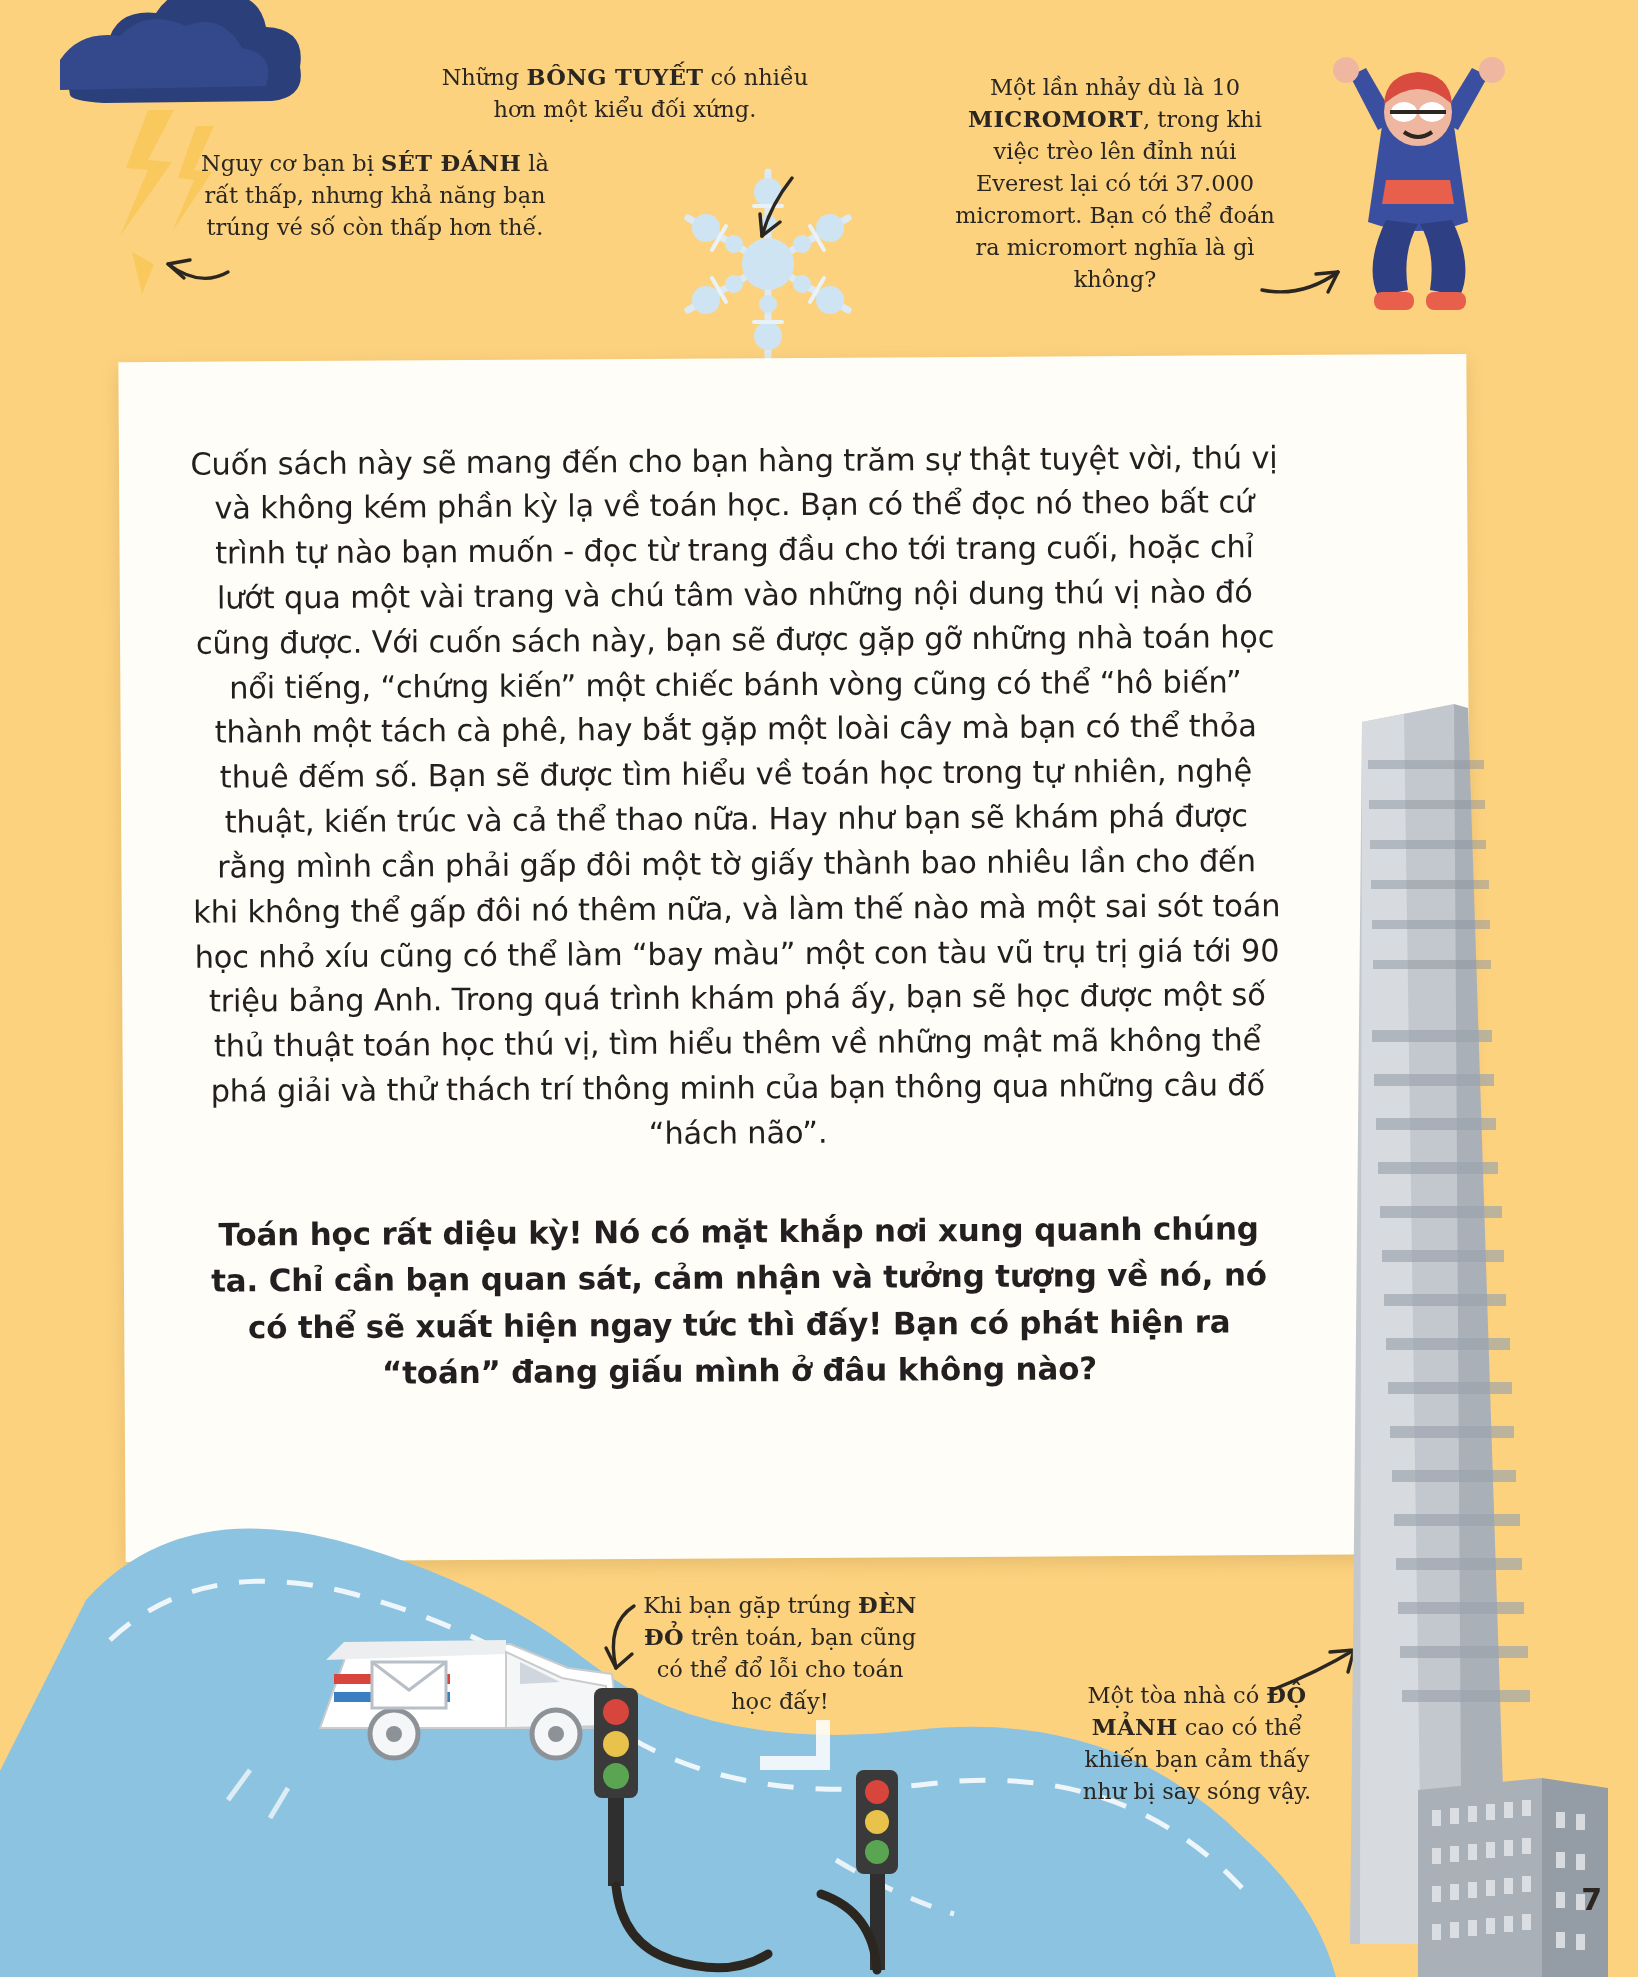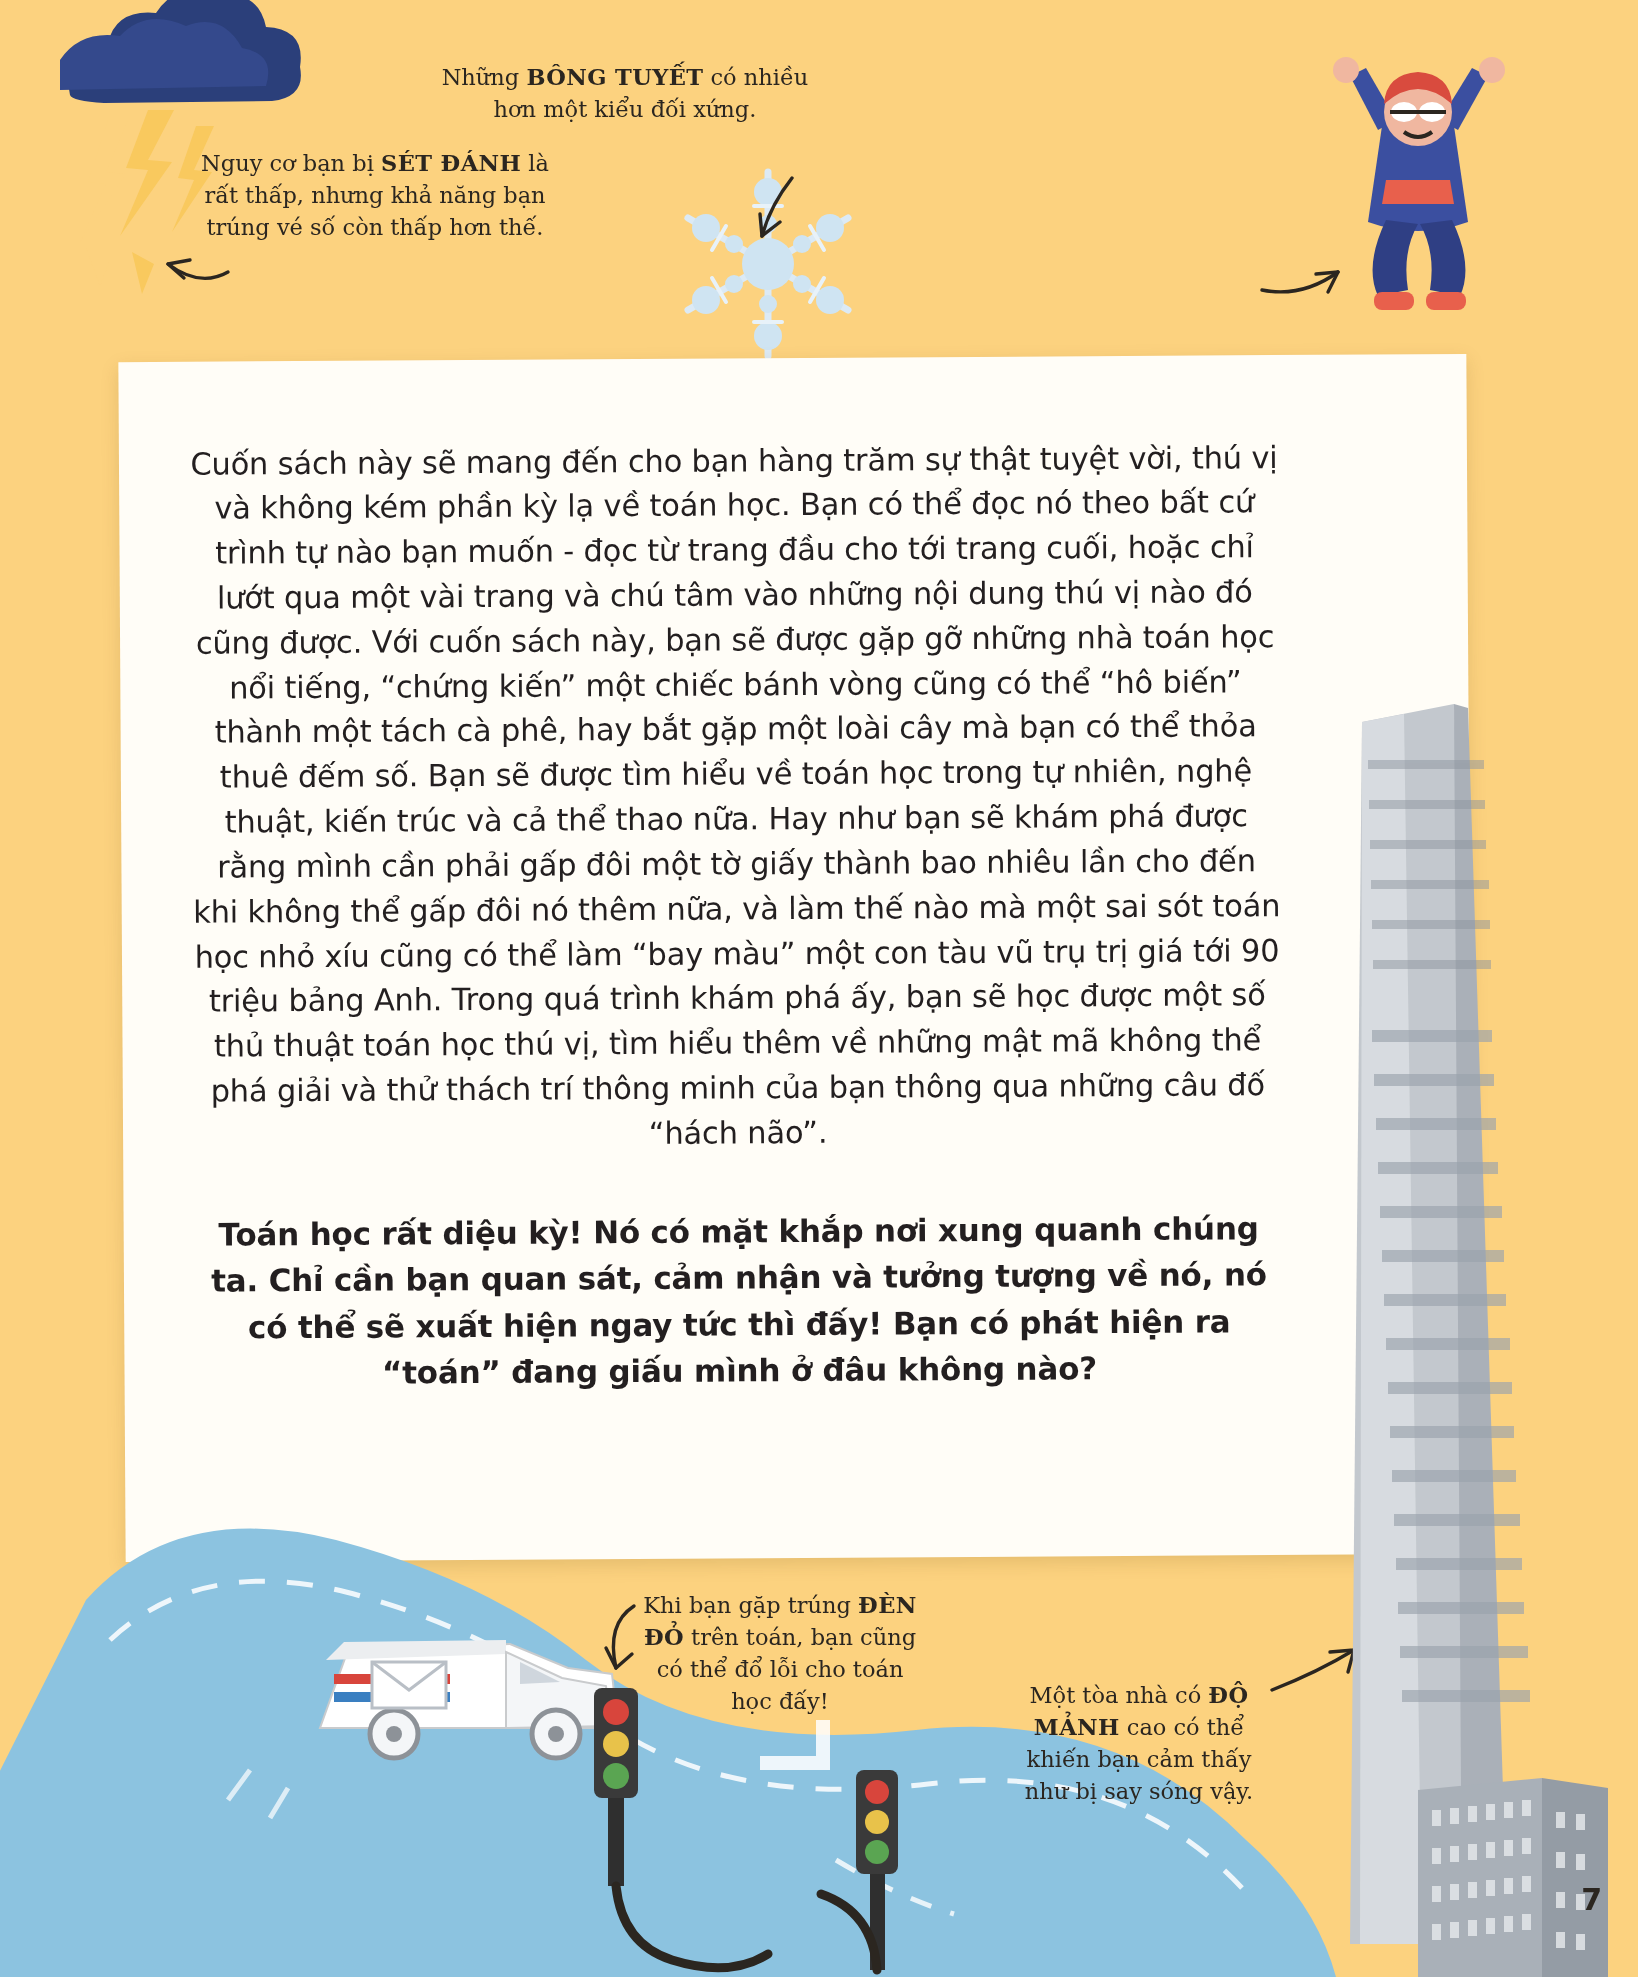--- a/index.html
+++ b/index.html
@@ -60,21 +60,21 @@
     font-size: 22.5px;
     line-height: 1.42;
     text-align: center;
   }
   .note b { font-weight: bold; letter-spacing: 0.4px; }
 
   .note-snow  { left: 430px; top: 62px;  width: 390px; }
   .note-light { left: 200px; top: 148px; width: 350px; }
   .note-micro { left: 950px; top: 72px;  width: 330px; text-align: center; }
   .note-red   { left: 640px; top: 1590px; width: 280px; }
-  .note-build { left: 1004px; top: 1680px; width: 270px; }
+  .note-build { left: 1062px; top: 1680px; width: 270px; }
 
   
   .page-number {
     position: absolute;
     right: 36px;
     bottom: 60px;
     font-family: "DejaVu Sans", sans-serif;
     font-size: 30px;
     font-weight: bold;
     color: #2b2620;
@@ -310,20 +310,23 @@
   </svg>
 
   <div class="note note-snow">
     <span>Những </span><b>BÔNG TUYẾT</b><span> có nhiều hơn một kiểu đối xứng.</span>
   </div>
 
   <div class="note note-light">
     <span>Nguy cơ bạn bị </span><b>SÉT ĐÁNH</b><span> là rất thấp, nhưng khả năng bạn trúng vé số còn thấp hơn thế.</span>
   </div>
 
+  <div class="note note-micro">
+    <span>Một lần nhảy dù là 10 </span><b>MICROMORT</b><span>, trong khi việc trèo lên đỉnh núi Everest lại có tới 37.000 micromort. Bạn có thể đoán ra micromort nghĩa là gì không?</span>
+  </div>
 
   <div class="note note-red">
     <span>Khi bạn gặp trúng </span><b>ĐÈN ĐỎ</b><span> trên toán, bạn cũng có thể đổ lỗi cho toán học đấy!</span>
   </div>
 
   <div class="note note-build">
     <span>Một tòa nhà có </span><b>ĐỘ MẢNH</b><span> cao có thể khiến bạn cảm thấy như bị say sóng vậy.</span>
   </div>
 
   <div class="page-number">7</div>

